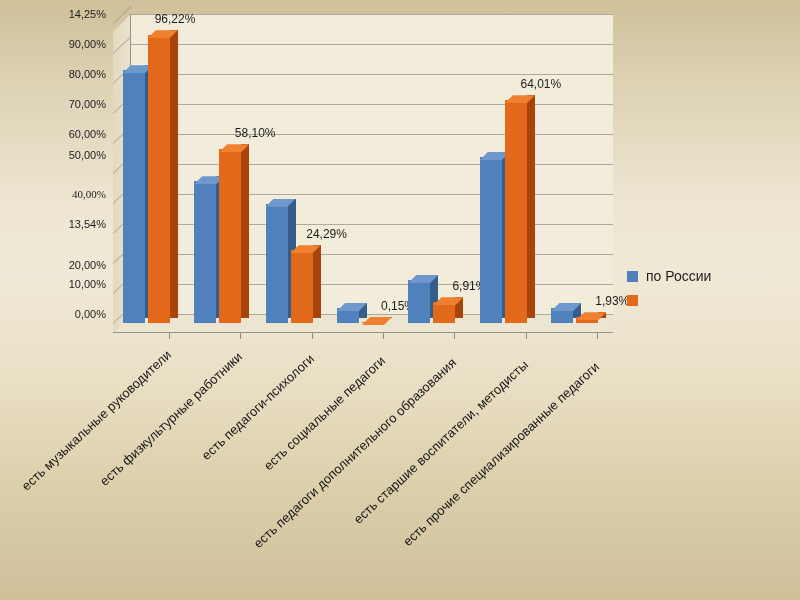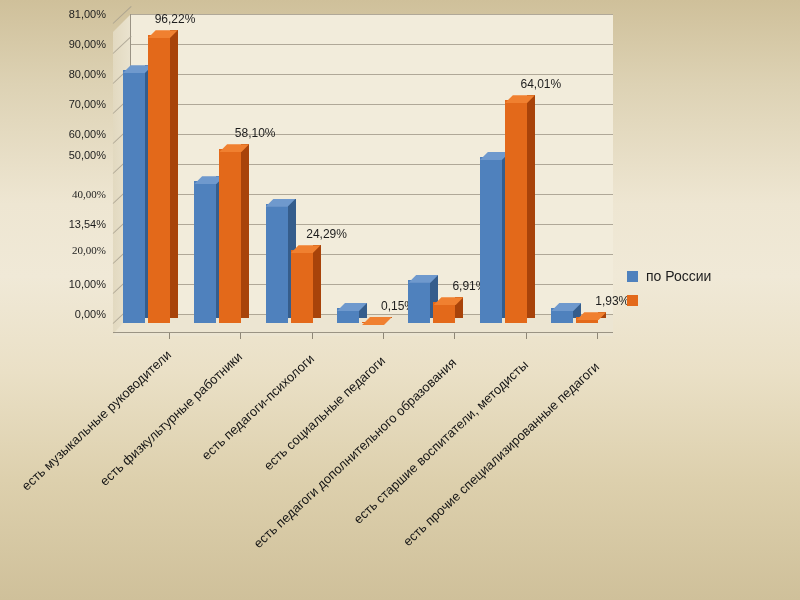--- a/index.html
+++ b/index.html
@@ -229,29 +229,29 @@
       <div class="grid-depth" style="top: 219px;"></div>
       <div class="gridline" style="top: 240px;"></div>
       <div class="grid-depth" style="top: 249px;"></div>
       <div class="gridline" style="top: 270px;"></div>
       <div class="grid-depth" style="top: 279px;"></div>
       <div class="gridline" style="top: 300px;"></div>
       <div class="grid-depth" style="top: 309px;"></div>
     </div>
 
   <div class="y-labels" id="y-labels">
-      <div class="y-label" style="top: 14px;">81,00%</div>
+      <div class="y-label" style="top: 14px;">14,25%</div>
       <div class="y-label" style="top: 44px;">90,00%</div>
       <div class="y-label" style="top: 74px;">80,00%</div>
       <div class="y-label" style="top: 104px;">70,00%</div>
       <div class="y-label" style="top: 134px;">60,00%</div>
       <div class="y-label" style="top: 155px;">50,00%</div>
       <div class="y-label" style="top: 194px; font-family: Liberation Serif, serif;">40,00%</div>
       <div class="y-label" style="top: 224px;">13,54%</div>
-      <div class="y-label" style="top: 250px; font-family: Liberation Serif, serif;">20,00%</div>
+      <div class="y-label" style="top: 265px;">20,00%</div>
       <div class="y-label" style="top: 284px;">10,00%</div>
       <div class="y-label" style="top: 314px; margin-left: 20px;">0,00%</div>
     </div>
 
   <div class="bars-layer" id="bars-layer">
       <div class="bar blue" style="left: 122.714px; top: 70.345px; height: 252.655px; bottom: auto;">
         <div class="side"></div>
         <div class="front"></div>
         <div class="top"></div>
       </div>

